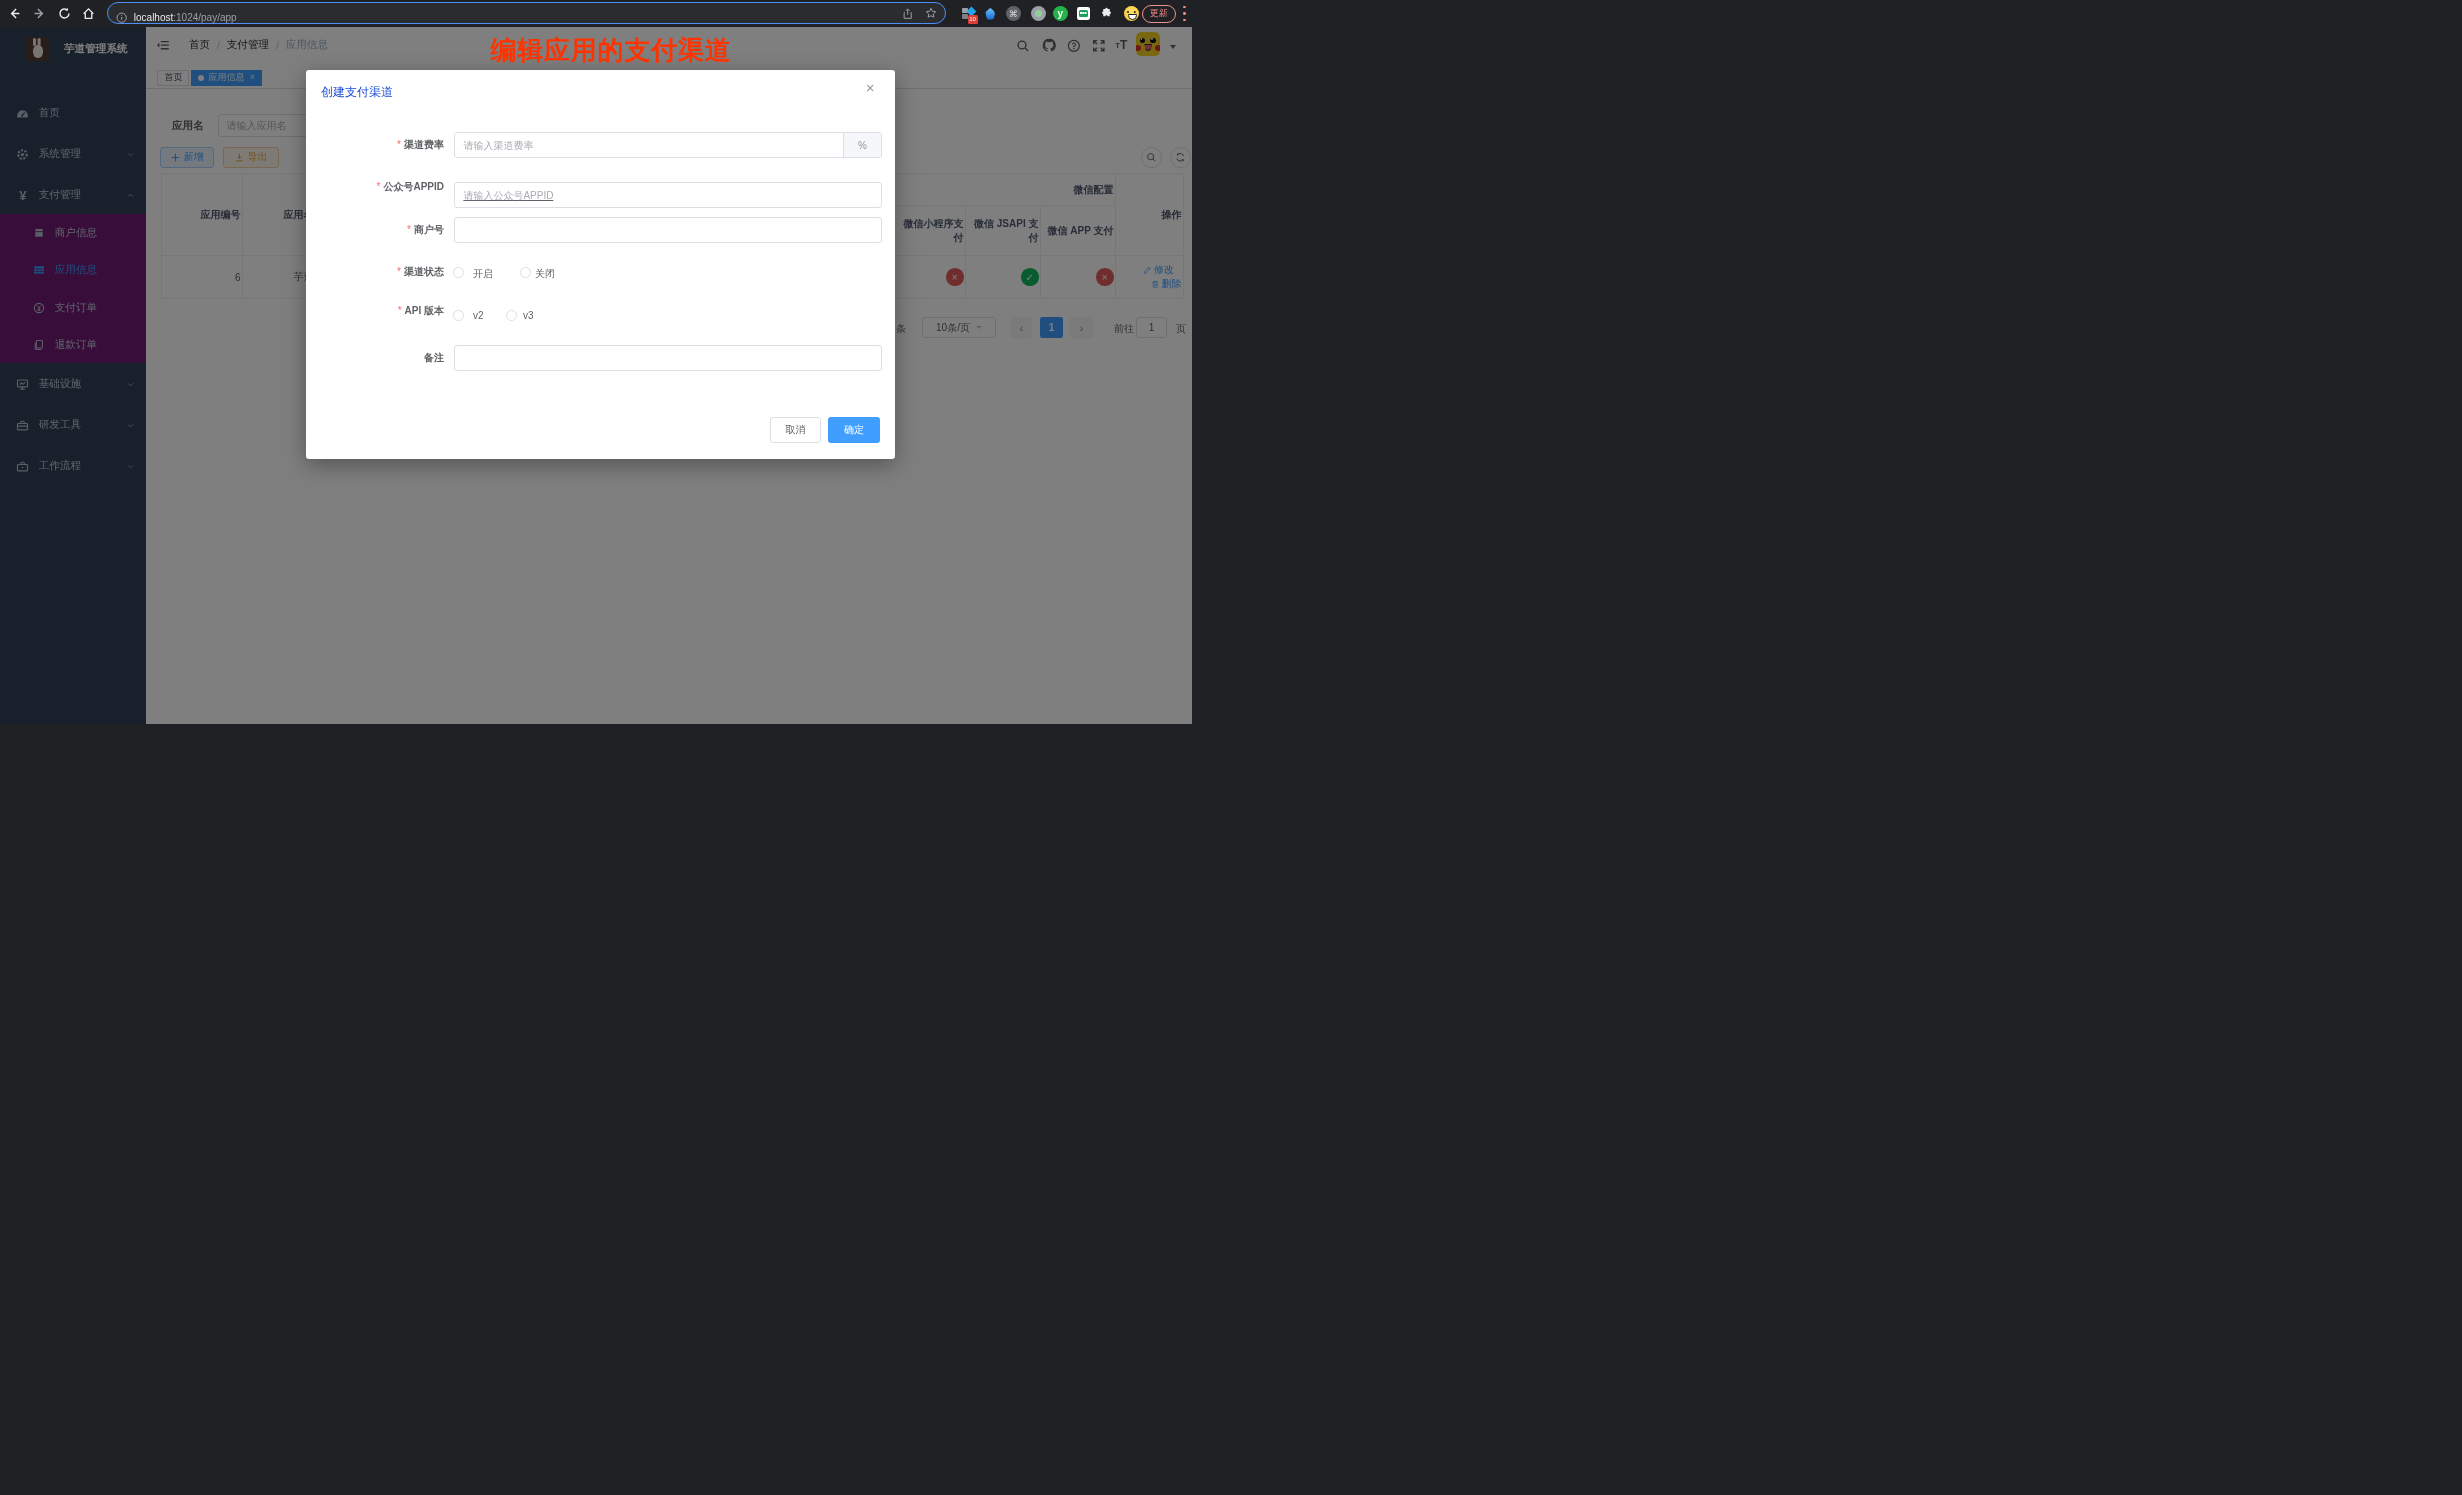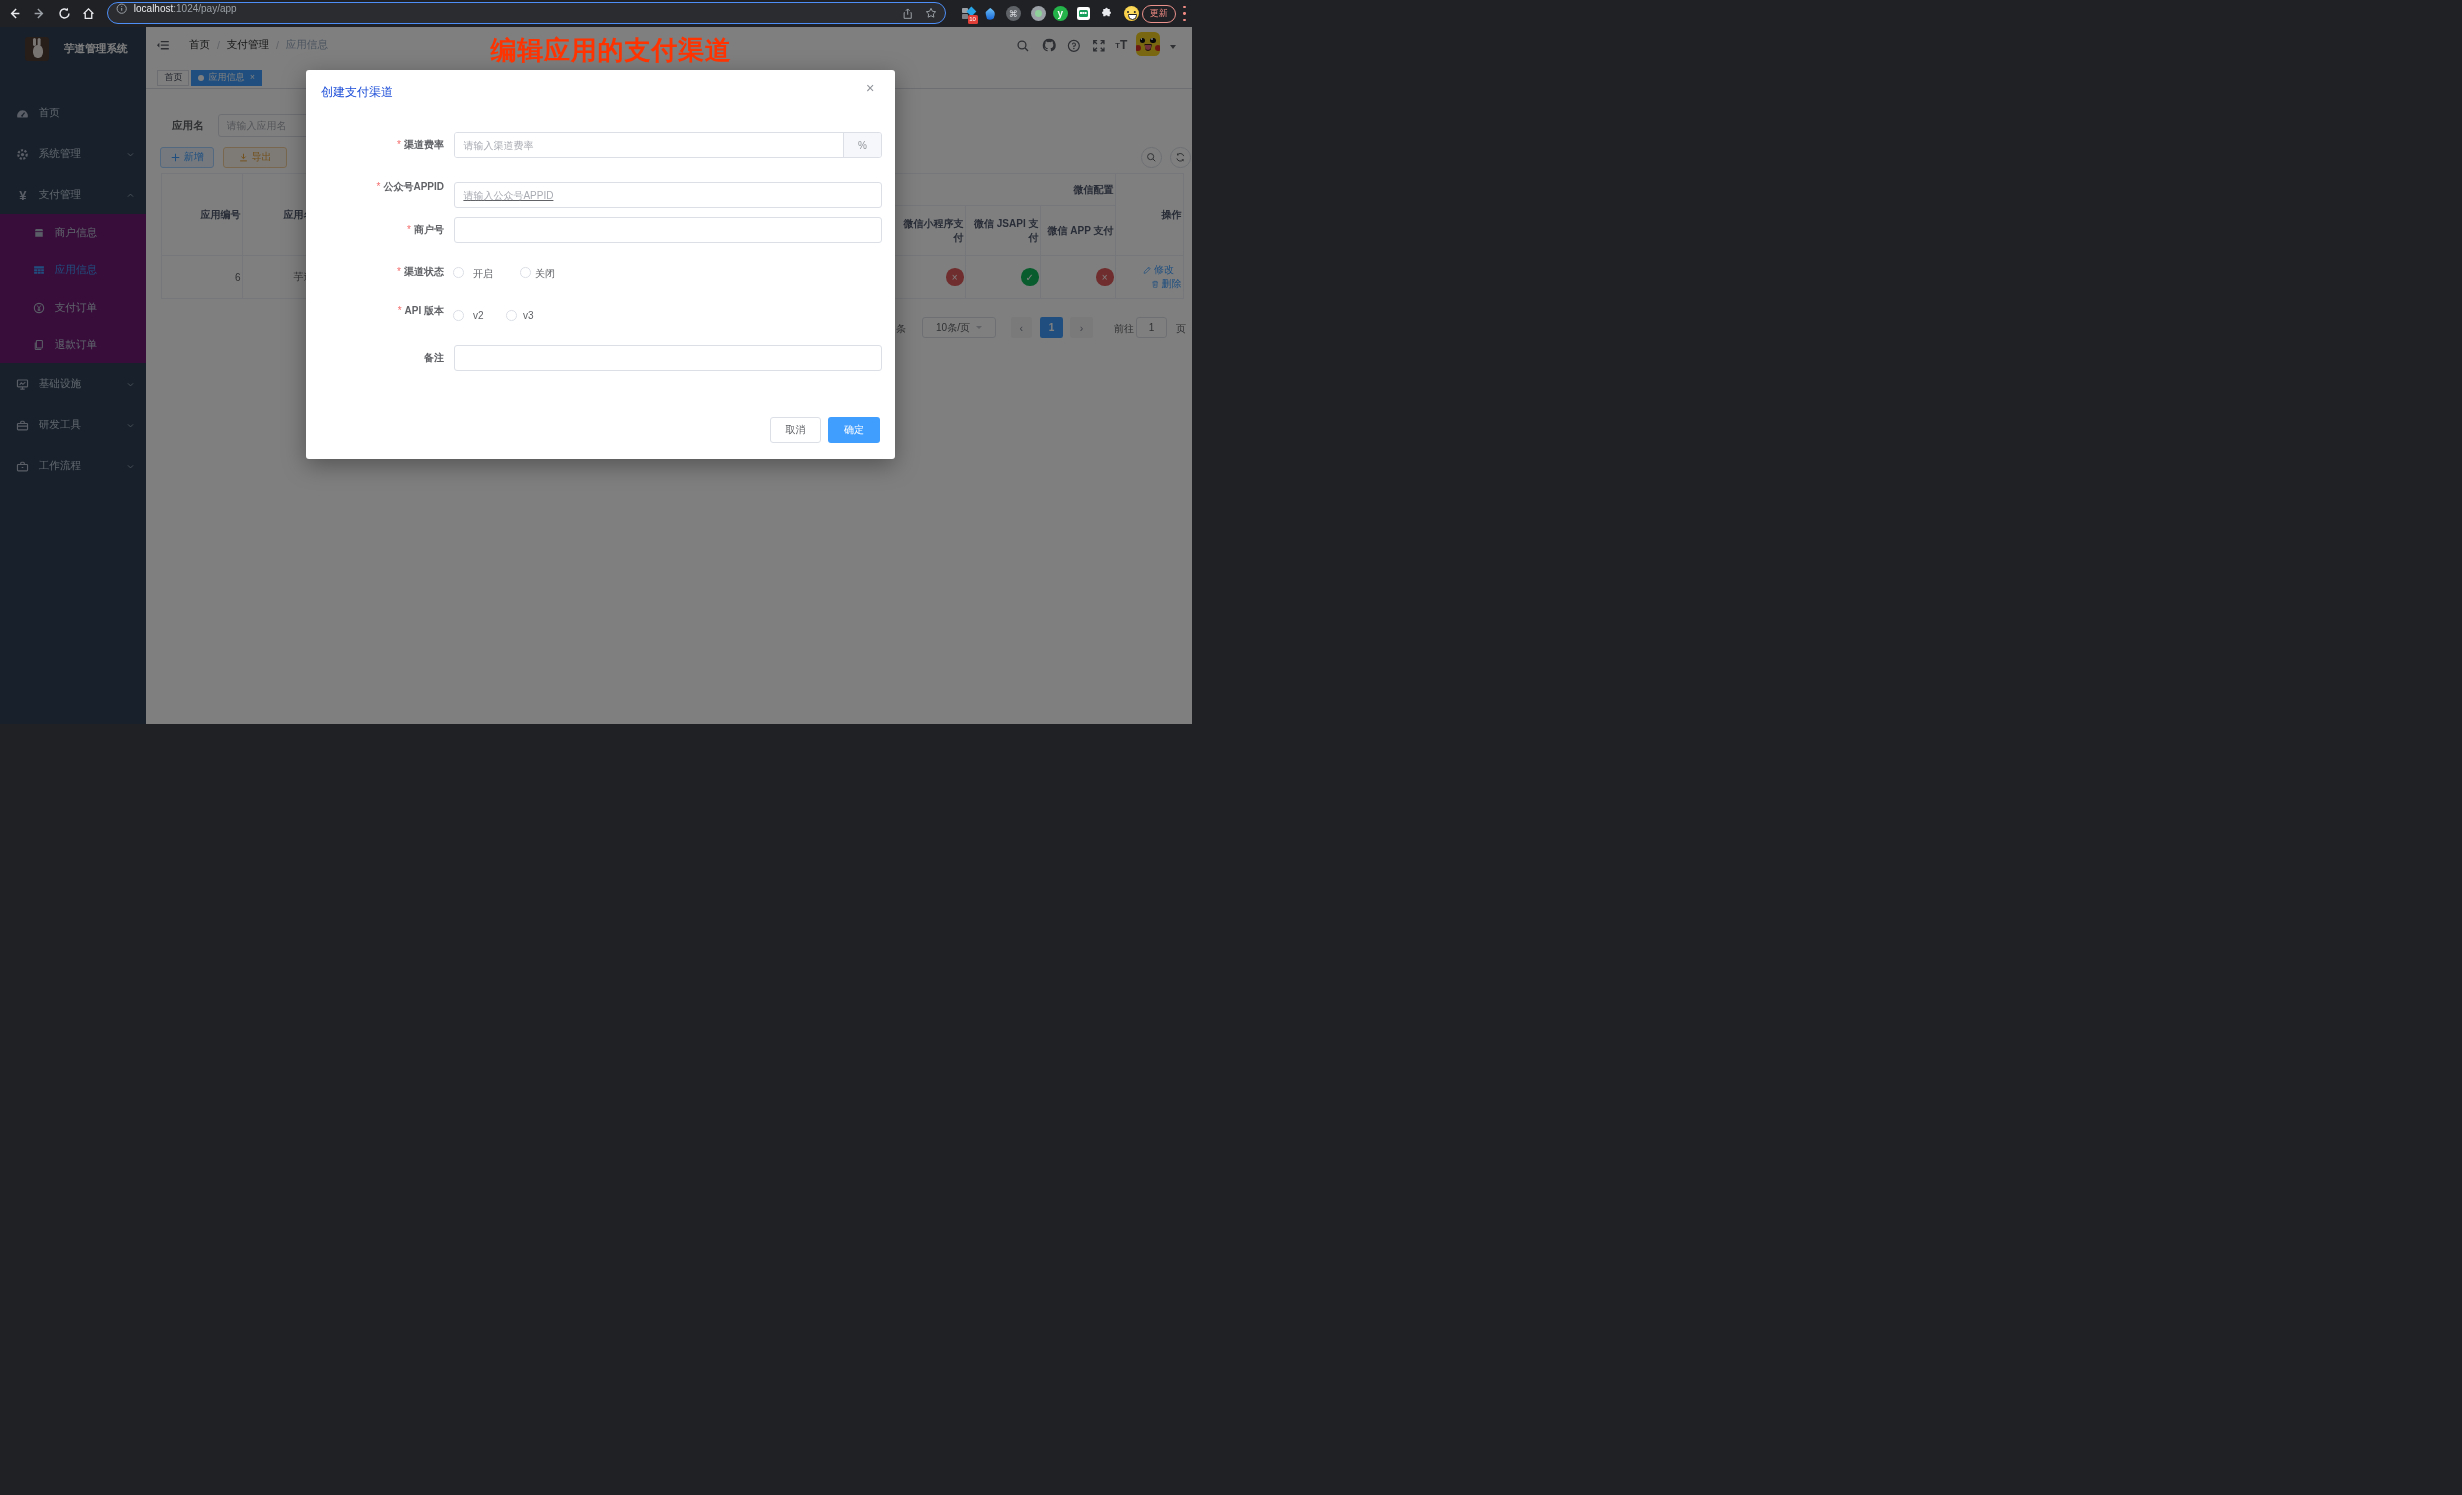--- a/index.html
+++ b/index.html
@@ -5,21 +5,21 @@
   *{margin:0;padding:0;box-sizing:border-box}
   html,body{width:1192px;height:724px;overflow:hidden;background:#202124;
     font-family:"Liberation Sans","DejaVu Sans",sans-serif}
   .screen{position:relative;width:1192px;height:724px;overflow:hidden}
 
   
   .chrome{position:absolute;left:0;top:0;width:100%;height:27px;background:#202124;z-index:10}
   .cbtn{position:absolute;top:3.8px;width:20px;height:20px;display:flex;align-items:center;justify-content:center;color:#e8eaed}
   .cbtn.dim{color:#9aa0a6}
   .url-pill{position:absolute;left:107px;top:2.3px;width:839px;height:22px;border-radius:11.4px;
-    border:1.5px solid #4d8ef7;background:#2b2c2f;display:flex;align-items:flex-start;overflow:hidden}
+    border:1.5px solid #4d8ef7;background:#2b2c2f;display:flex;align-items:flex-end;overflow:hidden}
   .url-info{margin-left:7.6px;color:#9aa0a6;display:flex;align-items:center}
   .url-text{margin-left:6.8px;font-size:10px;color:#9aa0a6;white-space:nowrap}
   .url-text .host{color:#e8eaed}
   .pill-right{position:absolute;right:7.6px;top:0;height:100%;display:flex;align-items:center;gap:12px;color:#9aa0a6}
   .ext{position:absolute;top:5.3px;width:16.7px;height:16.7px;display:flex;align-items:center;justify-content:center}
   .ext-diamond{position:relative;width:13.7px;height:13.7px}
   .ext-diamond .sq1{position:absolute;left:0.8px;top:1.5px;width:5.3px;height:4.6px;background:#9aa0a6;border-radius:0.8px}
   .ext-diamond .sq2{position:absolute;left:0.8px;top:7.6px;width:5.3px;height:4.6px;background:#7d8186;border-radius:0.8px}
   .ext-diamond .dia{position:absolute;left:6px;top:0.8px;width:6.8px;height:6.8px;background:#26a5e8;transform:rotate(45deg)}
   .ext-badge{position:absolute;left:6px;top:8.4px;min-width:10px;height:8.4px;background:#e03e36;color:#fff;
@@ -86,21 +86,21 @@
   .tag .dot{width:6px;height:6px;border-radius:50%;background:#fff;margin-right:4.6px}
   .tag .x{margin-left:5.3px;font-size:8.4px;line-height:1}
 
   .content{position:absolute;left:0;top:62px;right:0;bottom:0;background:#fff}
   .filter-label{position:absolute;left:26px;top:30px;font-size:10.6px;font-weight:bold;color:#606266}
   .filter-input{position:absolute;left:72px;top:25px;width:129px;height:23px;border:0.8px solid #dcdfe6;border-radius:3px;
     padding:0 7.6px;font-size:10px;color:#606266;outline:none;font-family:inherit}
   .filter-input::placeholder{color:#a8abb2}
   .btn{position:absolute;height:20.5px;border-radius:3px;font-size:10px;display:flex;align-items:center;justify-content:center;gap:3.8px;border:0.8px solid}
   .btn-add{left:14.4px;top:58px;width:54px;background:#ecf5ff;border-color:#a6d2ff;color:#409EFF}
-  .btn-export{left:77px;top:58px;width:64px;background:#fdf6ec;border-color:#f3d19e;color:#e6a23c}
+  .btn-export{left:77px;top:58px;width:56px;background:#fdf6ec;border-color:#f3d19e;color:#e6a23c}
   .circle-btn{position:absolute;top:58px;width:20.5px;height:20.5px;border:0.8px solid #dcdfe6;border-radius:50%;
     display:flex;align-items:center;justify-content:center;color:#606266;background:#fff}
 
   table.grid{position:absolute;left:15px;top:84px;width:1021px;border-collapse:collapse;table-layout:fixed}
   .grid th,.grid td{border:0.8px solid #ebeef5;text-align:right;font-size:10px;padding:1.5px;overflow:hidden}
   .grid thead th{color:#515a6e;font-weight:bold}
   .grid td{color:#606266}
   .tr-g{height:32px}.tr-s{height:50px}.tr-b{height:43px}
   .stat{display:inline-flex;width:17.5px;height:17.5px;border-radius:50%;color:#fff;font-size:10px;align-items:center;justify-content:center}
   .stat.red{background:#e15b5b}

